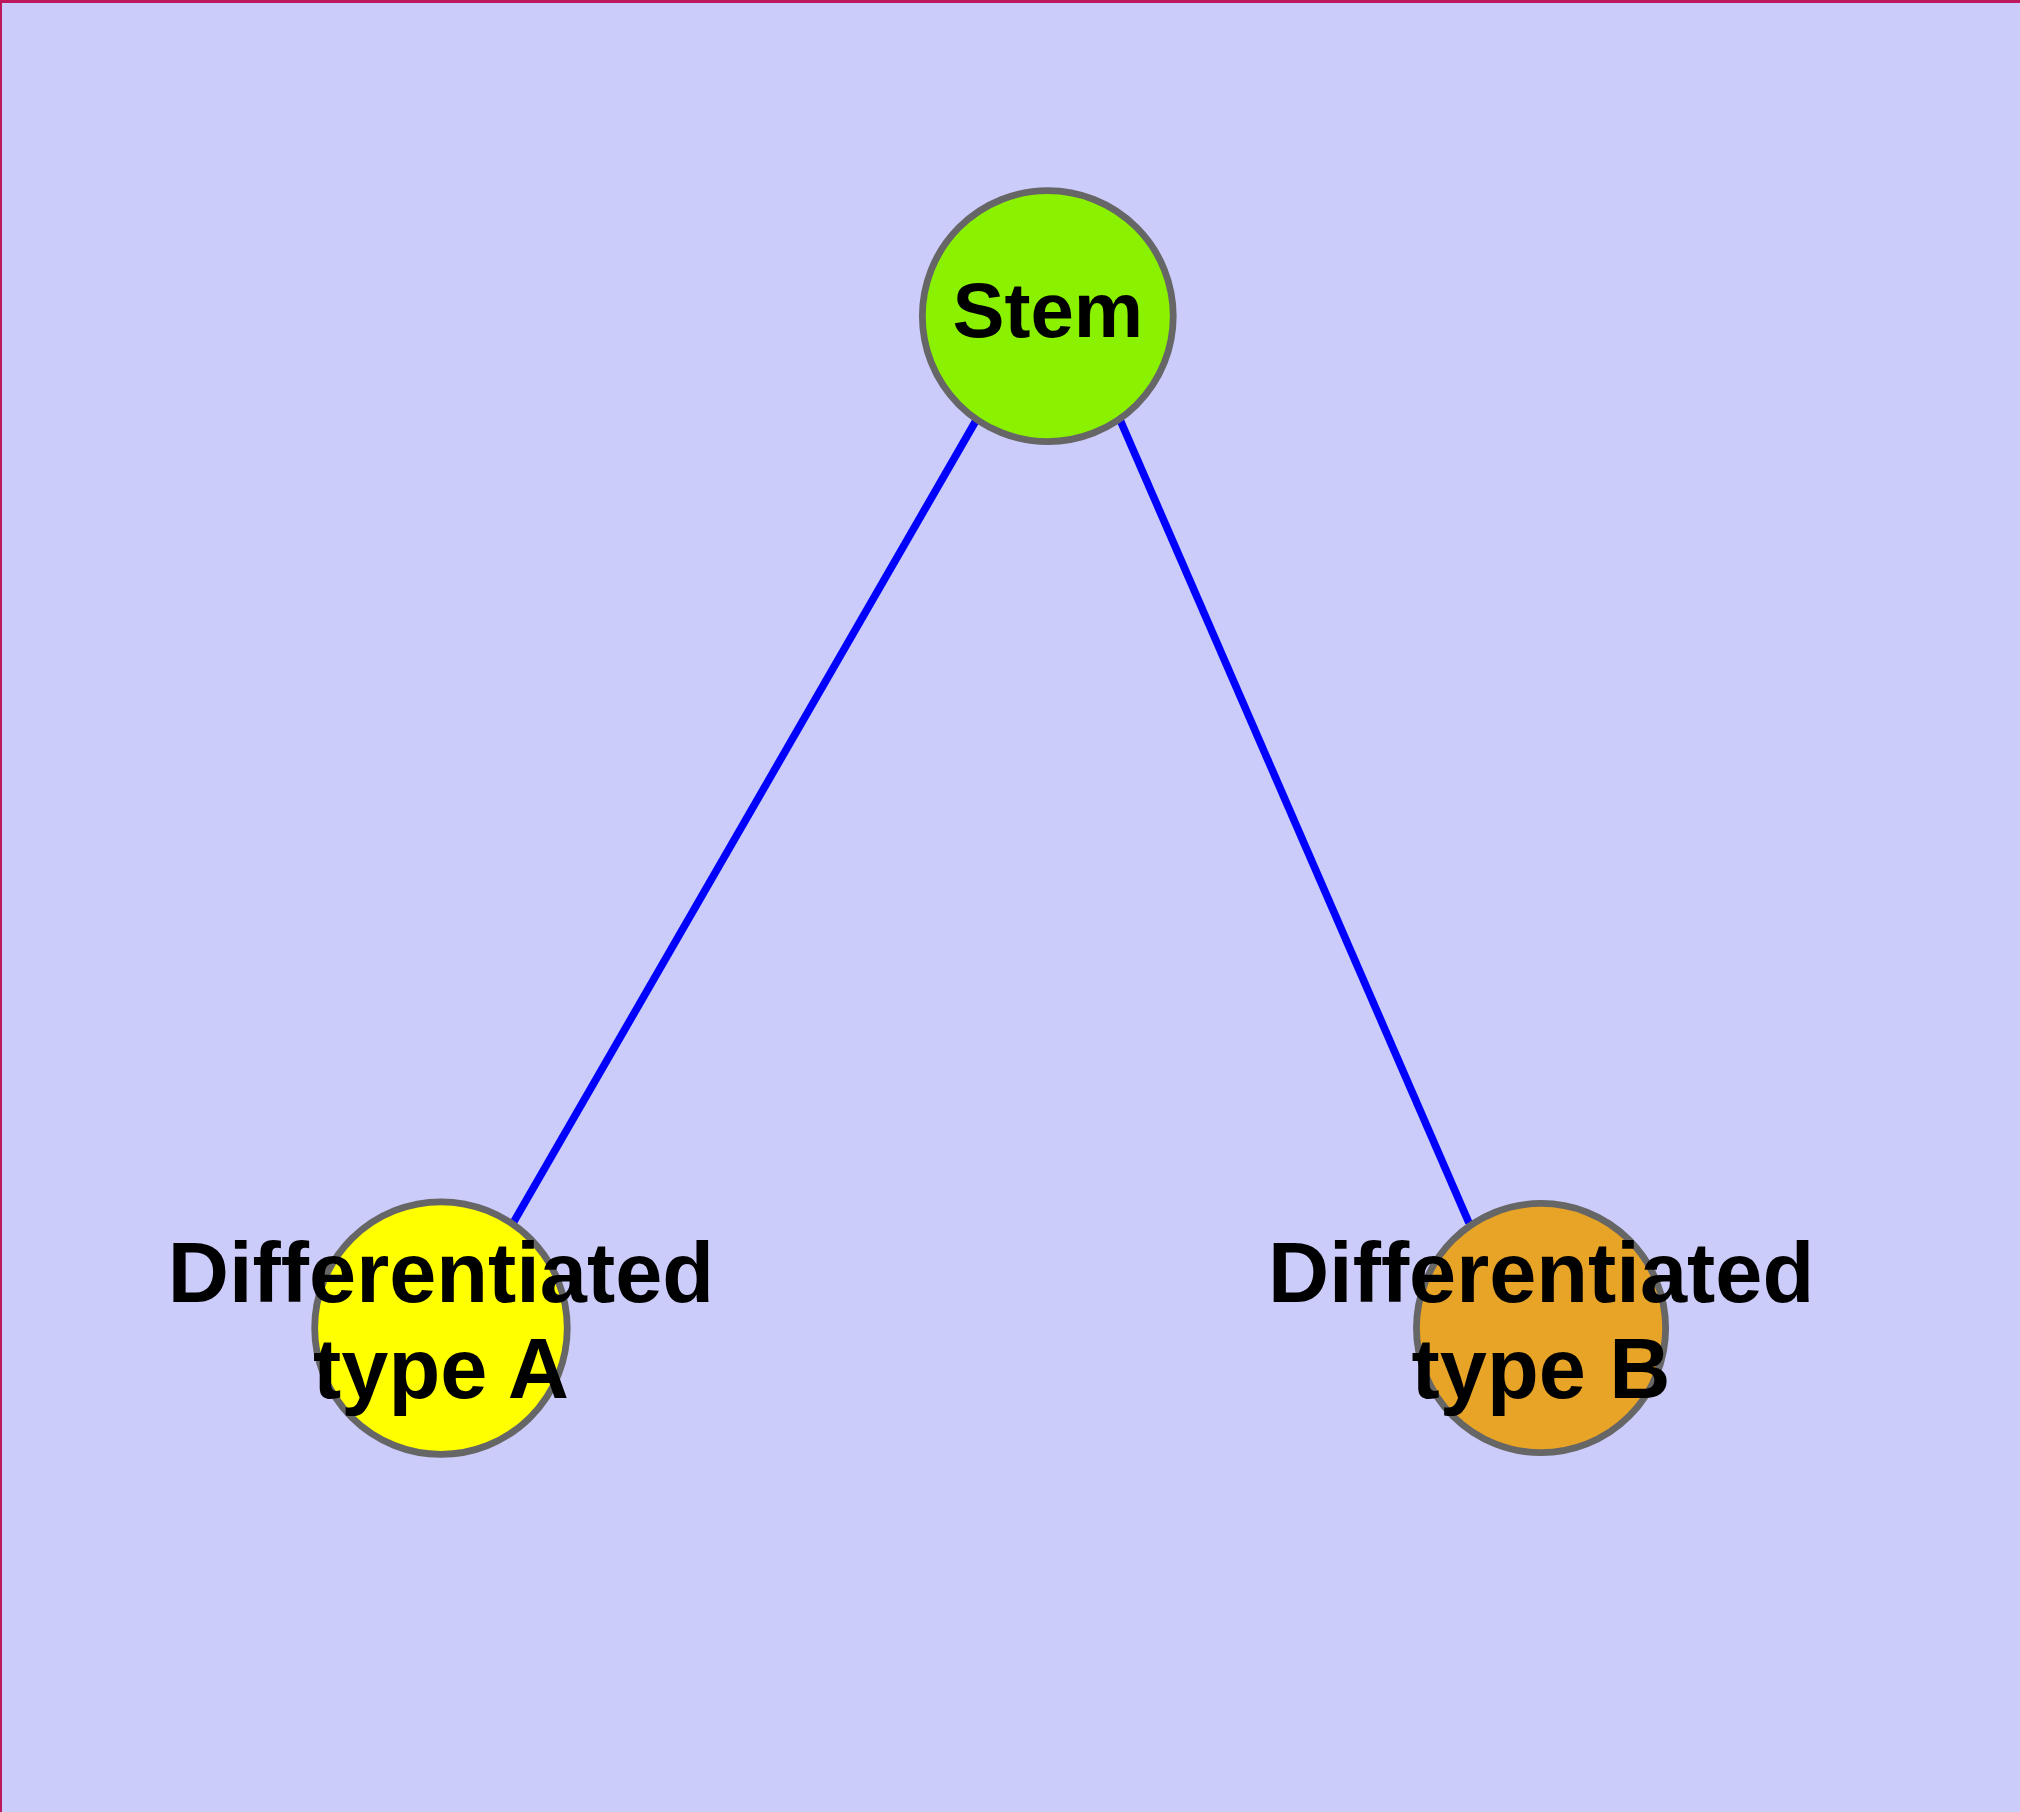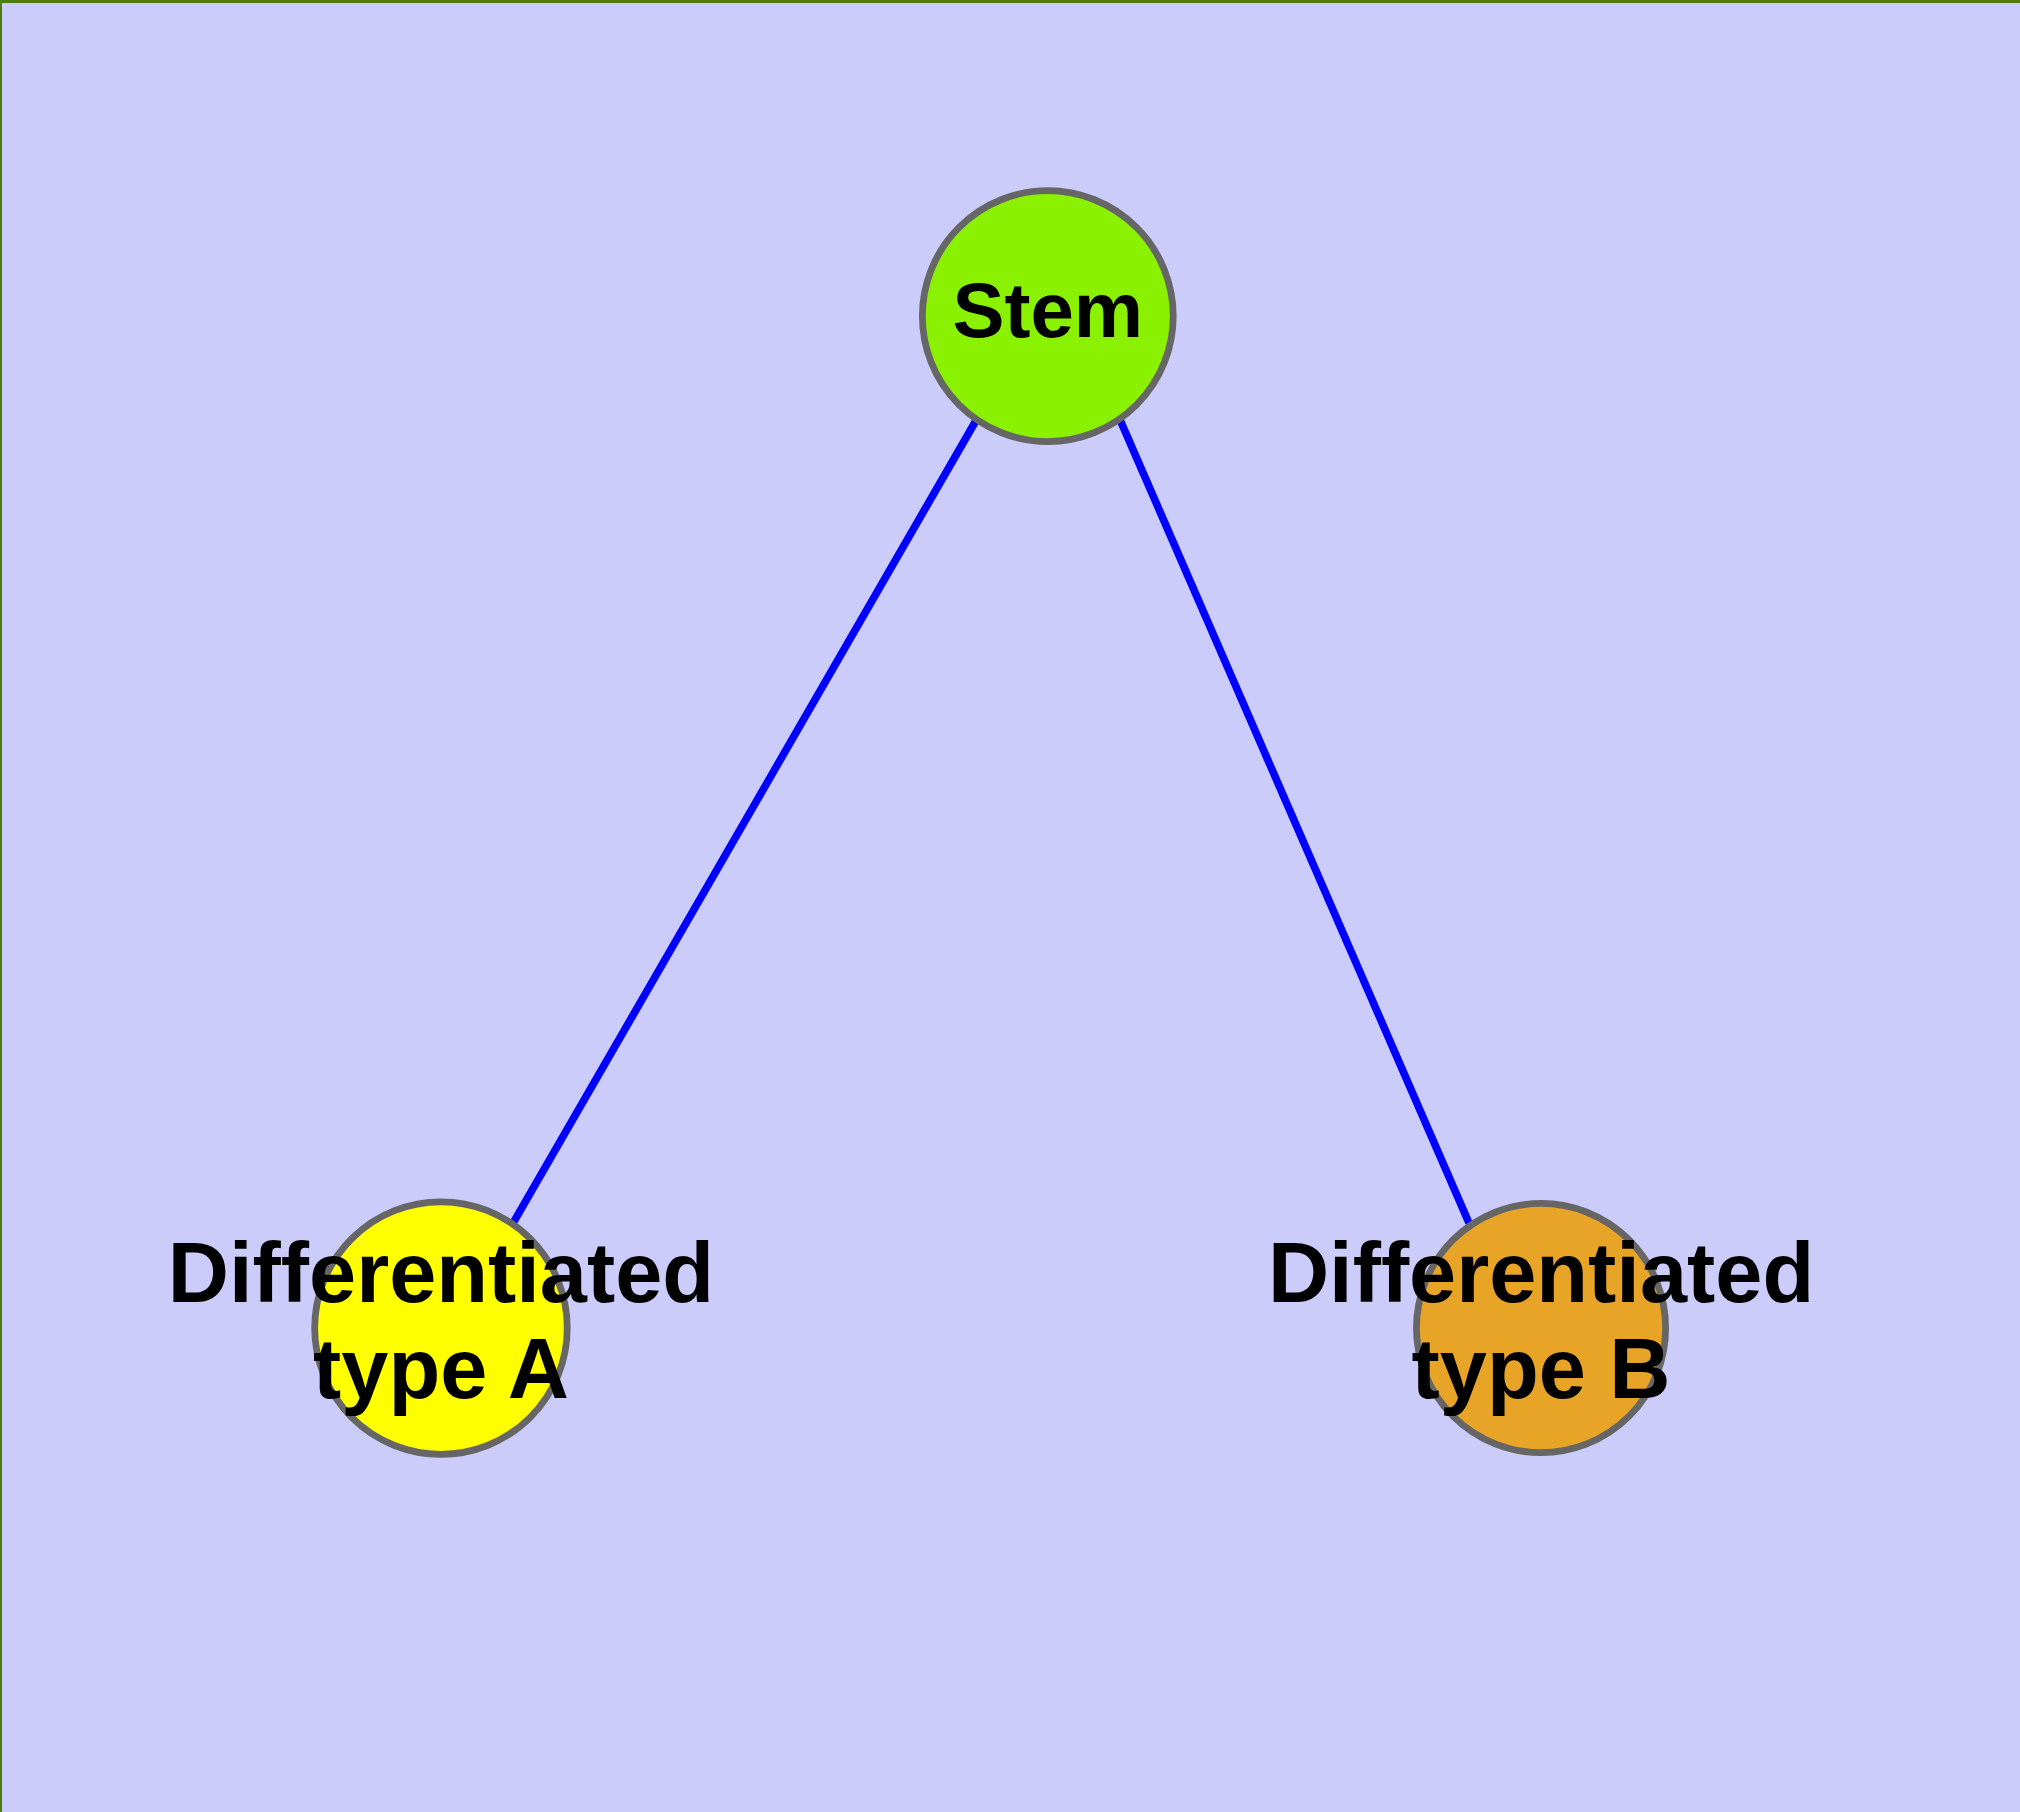--- a/index.html
+++ b/index.html
@@ -5,21 +5,21 @@
 <style>
   html, body {
     margin: 0;
     padding: 0;
     background: #ffffff;
   }
   #canvas {
     position: relative;
     width: 2021px;
     height: 1812px;
-    background: #4d7c0f;
+    background: #be185d;
     overflow: hidden;
     font-family: "Liberation Sans", sans-serif;
     text-align: right;
   }
   #plot-area {
     position: absolute;
     left: 1.7px;
     top: 2.5px;
     width: 2019px;
     height: 1810px;

